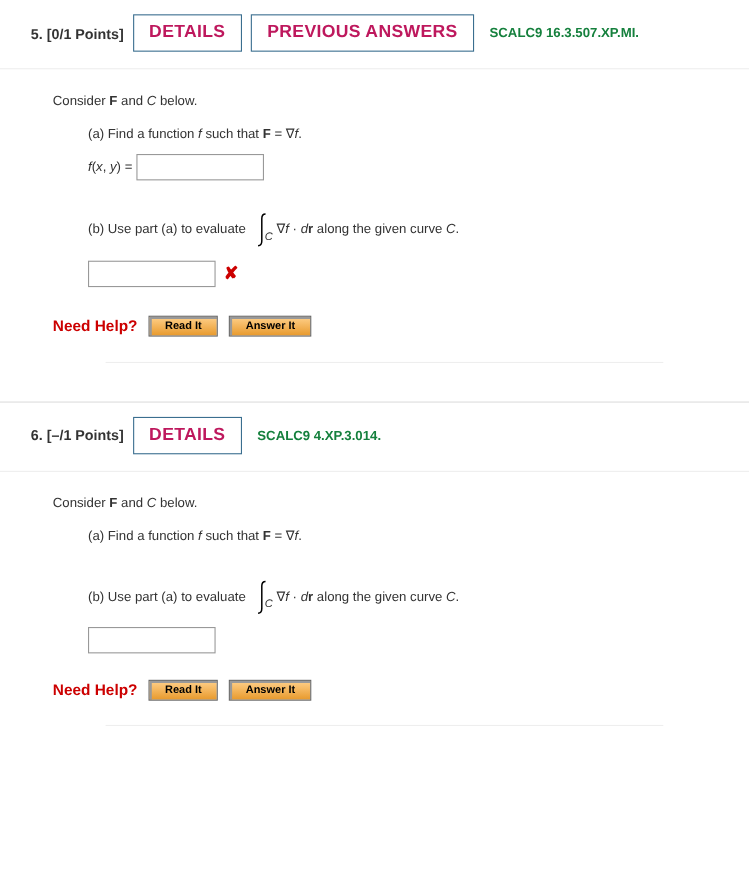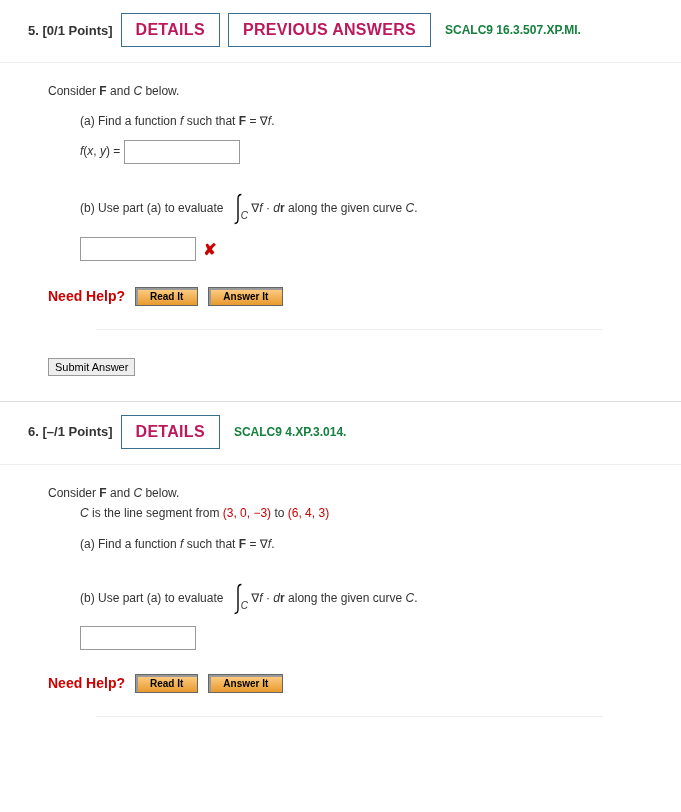--- a/index.html
+++ b/index.html
@@ -167,42 +167,36 @@
     </div>
 
     <div class="need-help">
       <span class="need-help-label">Need Help?</span>
       <button class="help-btn">Read It</button>
       <button class="help-btn">Answer It</button>
     </div>
     <div class="ruler"></div>
   </div>
 
-  <div class="submit-row">
-    <button class="submit-btn">Submit Answer</button>
-  </div>
 </div>
 
 <div class="question" style="border-bottom:none">
   <div class="q-header">
     <span class="q-num">
       <span>6.</span>
       <span style="font-weight:bold">[–/1 Points]</span>
     </span>
     <button class="btn-outline">DETAILS</button>
     <span class="source">SCALC9 4.XP.3.014.</span>
   </div>
 
   <div class="q-body">
     <div>Consider <b>F</b> and <span class="italic">C</span> below.</div>
 
 
-    <div class="indent">
-      <span class="italic">C</span> is the line segment from <span class="red">(3, 0, −3)</span> to <span class="red">(6, 4, 3)</span>
-    </div>
 
     <div class="indent" style="margin-top:10px">
       (a) Find a function <span class="italic">f</span> such that <b>F</b> = ∇<span class="italic">f</span>.
     </div>
 
 
     <div class="gap"></div>
 
     <div class="indent">
       <span>(b) Use part (a) to evaluate </span>

